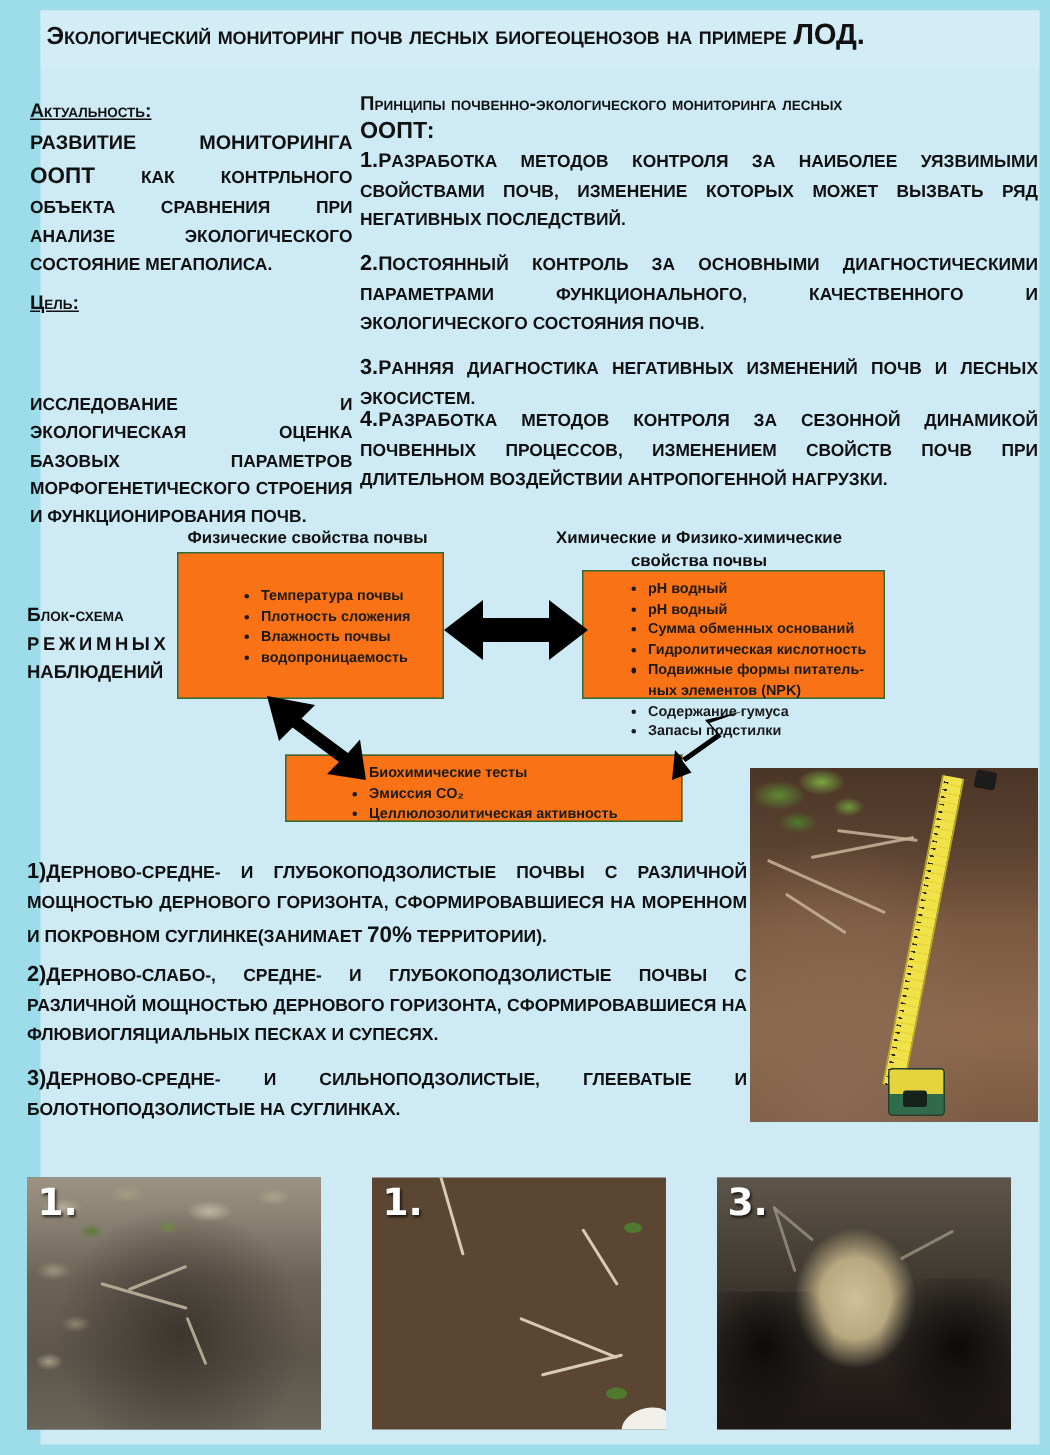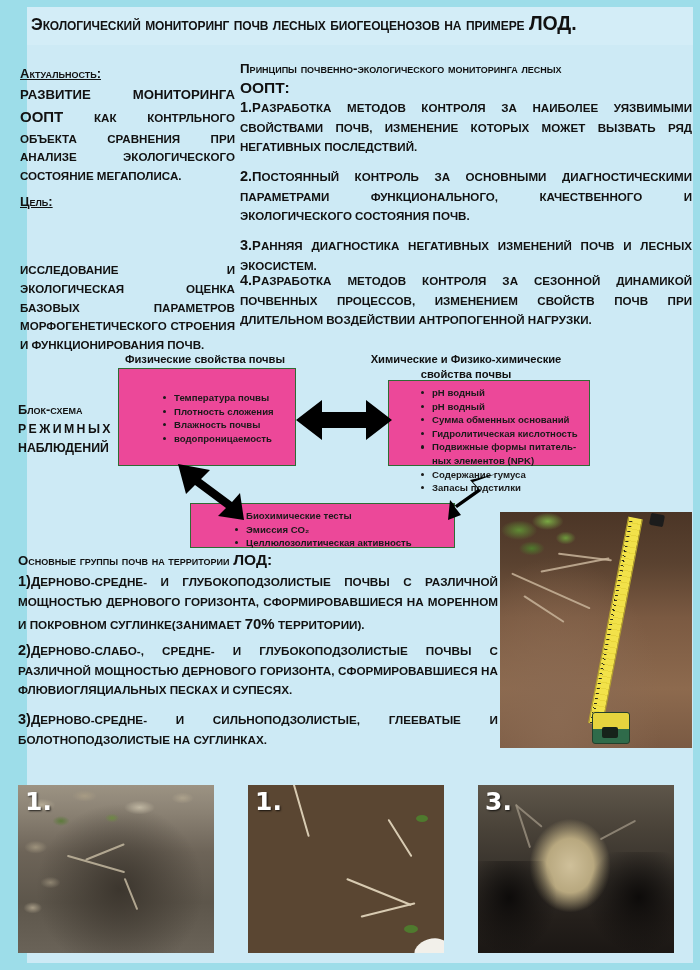--- a/index.html
+++ b/index.html
@@ -71,21 +71,21 @@
     position:absolute;left:18px;top:400px;width:110px;
     font-size:12.3px;font-weight:bold;line-height:1.55;text-transform:uppercase;
   }
   .schemelabel .sp{letter-spacing:2.4px;}
 
   .boxhead{
     position:absolute;text-align:center;font-size:11.2px;font-weight:bold;
     line-height:1.3;color:#111;
   }
   .gbox{
-    position:absolute;background:#ec4899;border:1px solid #2f6b35;
+    position:absolute;background:#f97316;border:1px solid #2f6b35;
     box-sizing:border-box;
   }
   .gbox ul{margin:0;padding:0;list-style:none;}
   .gbox li{
     font-size:9.6px;font-weight:bold;line-height:1.42;
     position:relative;padding-left:13px;color:#1a1a1a;
   }
   .gbox li:before{
     content:"";position:absolute;left:2px;top:5px;
     width:3.2px;height:3.2px;border-radius:50%;background:#1a1a1a;
@@ -327,23 +327,20 @@
       <polygon points="2,2 34,8 25,17 56,40 64,31 68,58 42,54 50,46 19,23 10,32" fill="#000"></polygon>
     </svg>
   </div>
 
   <div class="arrow" style="left:448px;top:470px;">
     <svg width="50" height="52" viewBox="0 0 50 52">
       <polygon points="48,4 22,10 30,19 6,36 13,45 0,50 2,30 9,38 33,21 25,12" fill="#000"></polygon>
     </svg>
   </div>
 
-  <div id="soil-head" class="sc">
-    <span>Основные группы почв на территории </span><span class="big">ЛОД:</span>
-  </div>
 
   <div class="soilitem" id="s1">
     <span class="num">1)</span><span class="cap1">Д</span><span>ерново-средне- и глубокоподзолистые почвы с различной мощностью дернового горизонта, сформировавшиеся на моренном и покровном суглинке(занимает </span><span class="pct">70%</span><span> территории).</span>
   </div>
   <div class="soilitem" id="s2">
     <span class="num">2)</span><span class="cap1">Д</span><span>ерново-слабо-, средне- и глубокоподзолистые почвы с различной мощностью дернового горизонта, сформировавшиеся на флювиогляциальных песках и супесях.</span>
   </div>
   <div class="soilitem" id="s3">
     <span class="num">3)</span><span class="cap1">Д</span><span>ерново-средне- и сильноподзолистые, глееватые и болотноподзолистые на суглинках.</span>
   </div>

